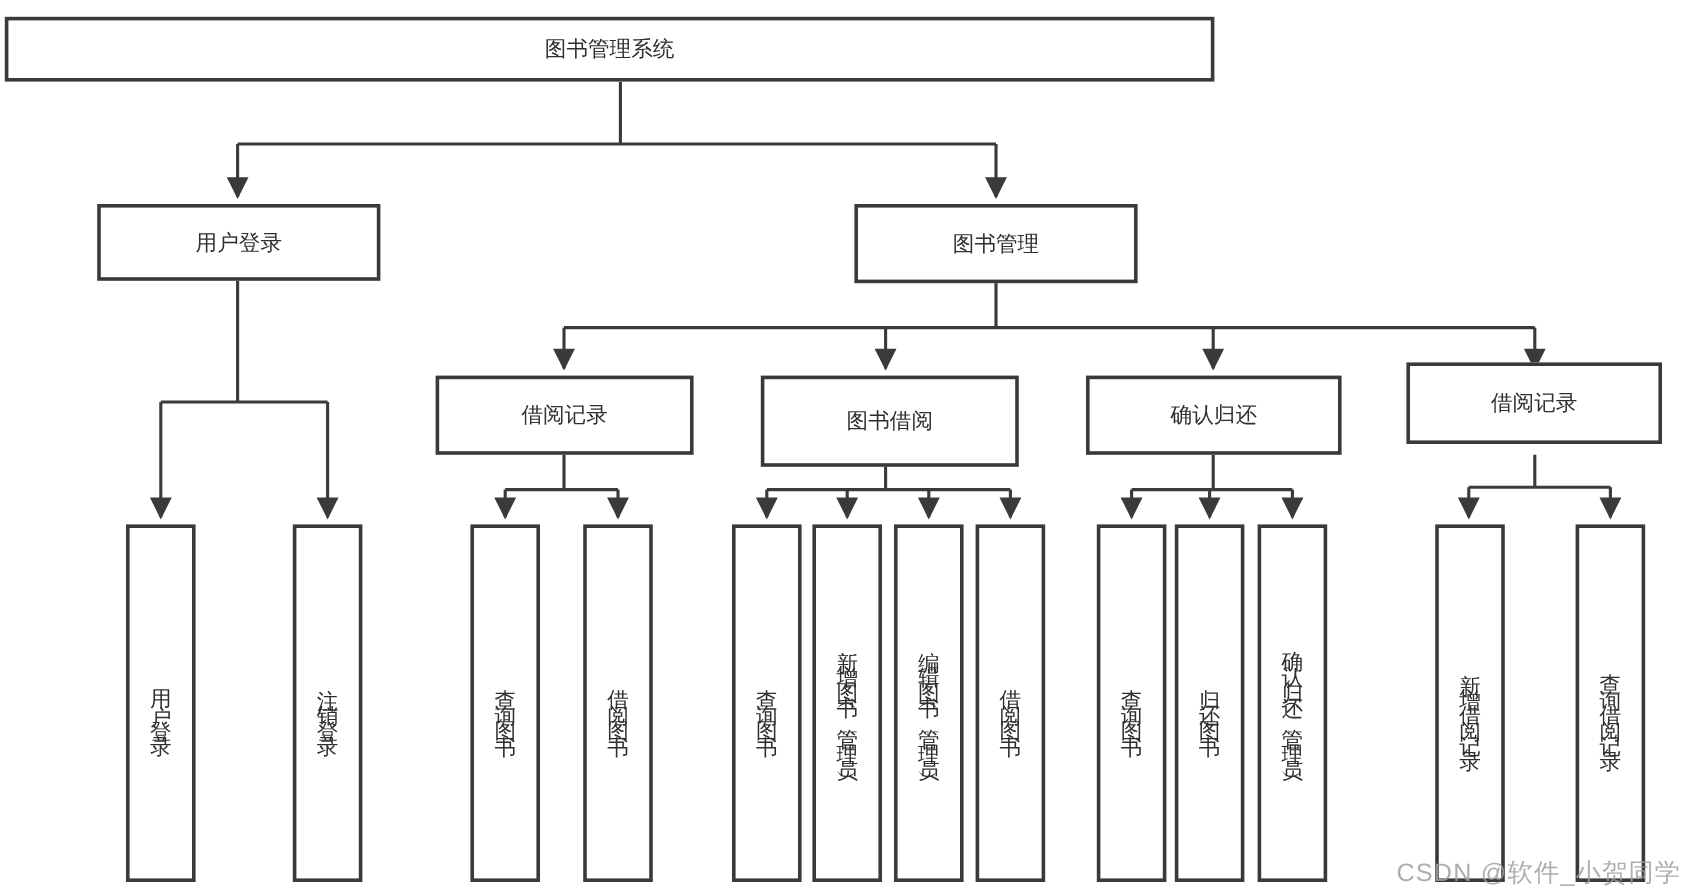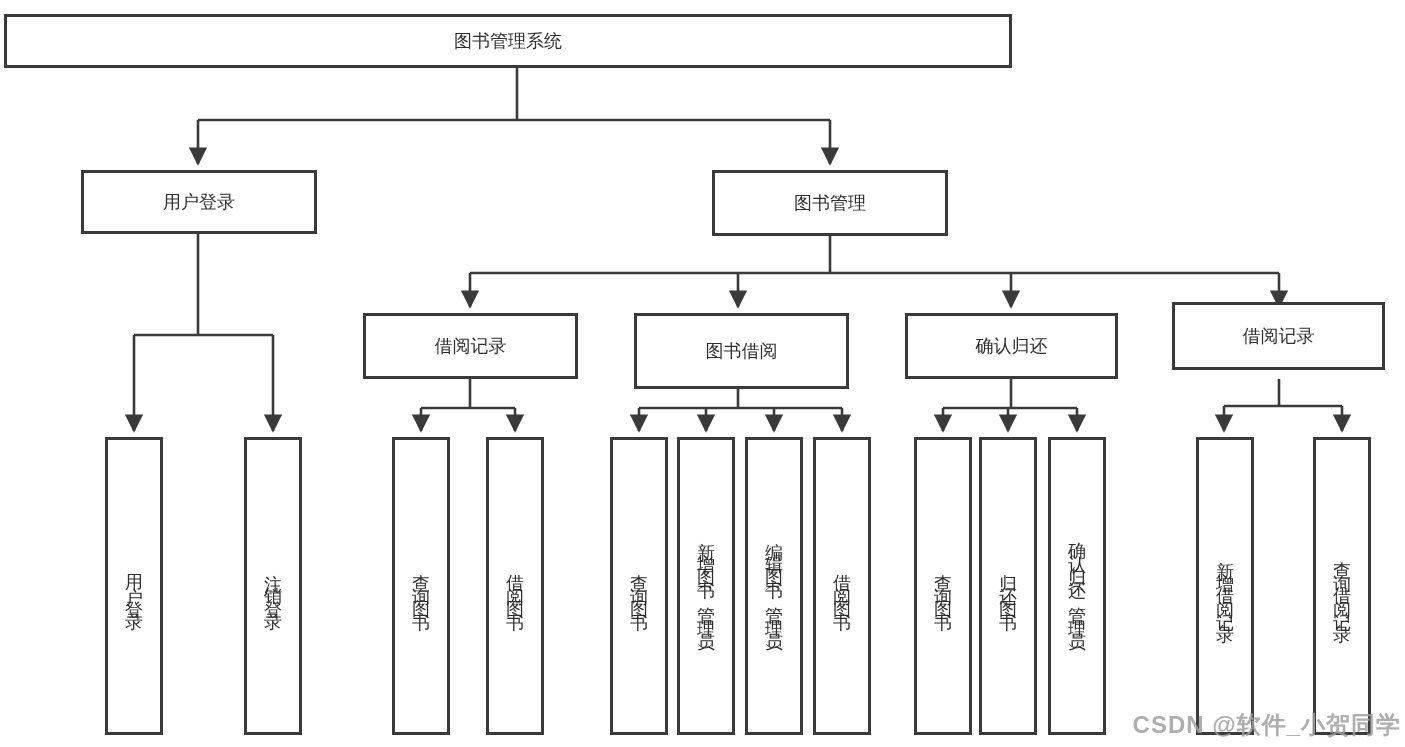--- a/index.html
+++ b/index.html
@@ -33,26 +33,25 @@
   .box.v span{
     writing-mode:vertical-rl;
     text-orientation:mixed;
     letter-spacing:13px;
     line-height:1;
     white-space:nowrap;
   }
   .watermark{
     position:absolute;
     right:4px;bottom:6px;
-    font-size:24px;
+    font-size:21px;
     color:var(--watermark);
     opacity:.85;
     z-index:3;
     letter-spacing:1px;
-    font-weight:bold;
   }
 </style>
 </head>
 <body>
 
 <div id="canvas">
 
   <svg class="connectors" width="1405" height="747" aria-hidden="true">
     <defs>
       <marker id="arrowhead" viewBox="0 0 10 10" refX="9" refY="5" markerWidth="8" markerHeight="7" orient="auto-start-reverse">

